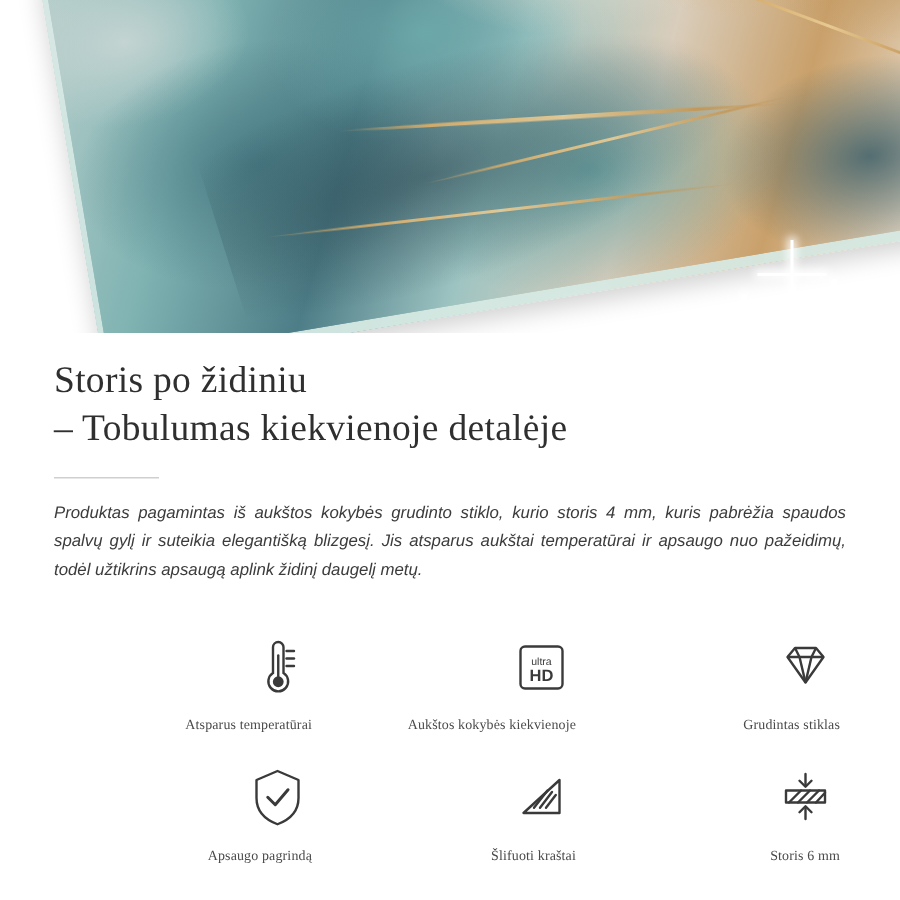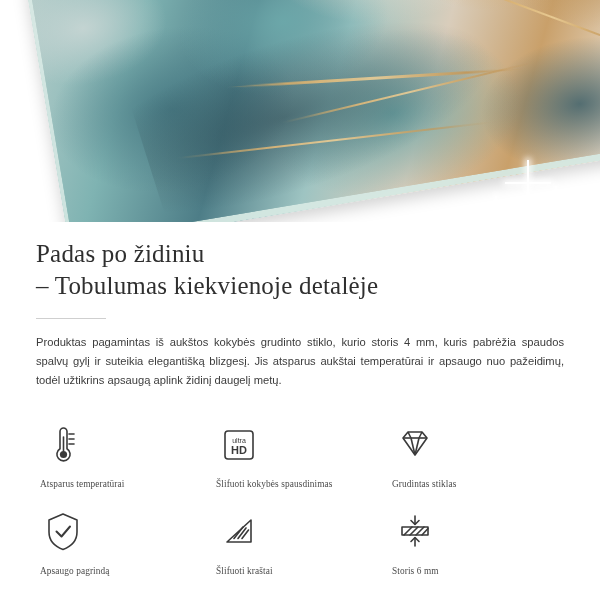--- a/index.html
+++ b/index.html
@@ -135,33 +135,34 @@
     background: #cfcfcf;
     margin: 16px 0 14px 0;
   }
   .paragraph {
     font-size: 11.2px;
     line-height: 19px;
     color: #3c3c3c;
     margin: 0;
     max-width: 536px;
     text-align: justify;
+    font-style: italic;
   }
 
   
   .features {
     display: grid;
     grid-template-columns: repeat(3, 1fr);
     row-gap: 2px;
     margin-top: 26px;
   }
   .feature {
     display: flex;
     flex-direction: column;
-    align-items: flex-start;
+    align-items: flex-end;
     justify-content: flex-start;
     padding: 6px 4px 10px 4px;
   }
   .feature-icon {
     width: 46px;
     height: 46px;
     display: flex;
     align-items: center;
     justify-content: center;
     margin-bottom: 10px;
@@ -192,21 +193,21 @@
       <div class="vein v6"></div>
     </div>
     <div class="glass-edge"></div>
     <div class="sparkle sp1"></div>
     <div class="sparkle sp2"></div>
     <div class="sparkle sp3"></div>
   </div>
 
   <div class="content">
     <h1 class="headline">
-      <span>Padas po židiniu</span>
+      <span>Storis po židiniu</span>
       <span class="line2">– Tobulumas kiekvienoje detalėje</span>
     </h1>
     <div class="rule"></div>
     <p class="paragraph">Produktas pagamintas iš aukštos kokybės grudinto stiklo, kurio storis 4 mm, kuris pabrėžia spaudos spalvų gylį ir suteikia elegantišką blizgesį. Jis atsparus aukštai temperatūrai ir apsaugo nuo pažeidimų, todėl užtikrins apsaugą aplink židinį daugelį metų.</p>
 
     <div class="features">
 
       <div class="feature">
         <div class="feature-icon">
           <svg width="40" height="44" viewBox="0 0 40 44">
@@ -224,21 +225,21 @@
       </div>
 
       <div class="feature">
         <div class="feature-icon">
           <svg width="42" height="40" viewBox="0 0 42 40">
             <rect x="7" y="6" width="28" height="28" rx="3" fill="none" stroke="#3a3a3a" stroke-width="1.6"></rect>
             <text x="21" y="18" text-anchor="middle" font-family="Liberation Sans, sans-serif" font-size="7" fill="#3a3a3a">ultra</text>
             <text x="21" y="29" text-anchor="middle" font-family="Liberation Sans, sans-serif" font-size="11" font-weight="bold" fill="#3a3a3a">HD</text>
           </svg>
         </div>
-        <div class="feature-label">Šlifuoti kokybės spausdinimas</div>
+        <div class="feature-label">Aukštos kokybės kiekvienoje</div>
       </div>
 
       <div class="feature">
         <div class="feature-icon">
           <svg width="44" height="40" viewBox="0 0 44 40">
             <g fill="none" stroke="#3a3a3a" stroke-width="1.6" stroke-linejoin="round">
               <path d="M10 13 L15 7 h14 l5 6 -12 17 z"></path>
               <line x1="10" y1="13" x2="34" y2="13"></line>
               <line x1="15" y1="7" x2="18" y2="13"></line>
               <line x1="29" y1="7" x2="26" y2="13"></line>

